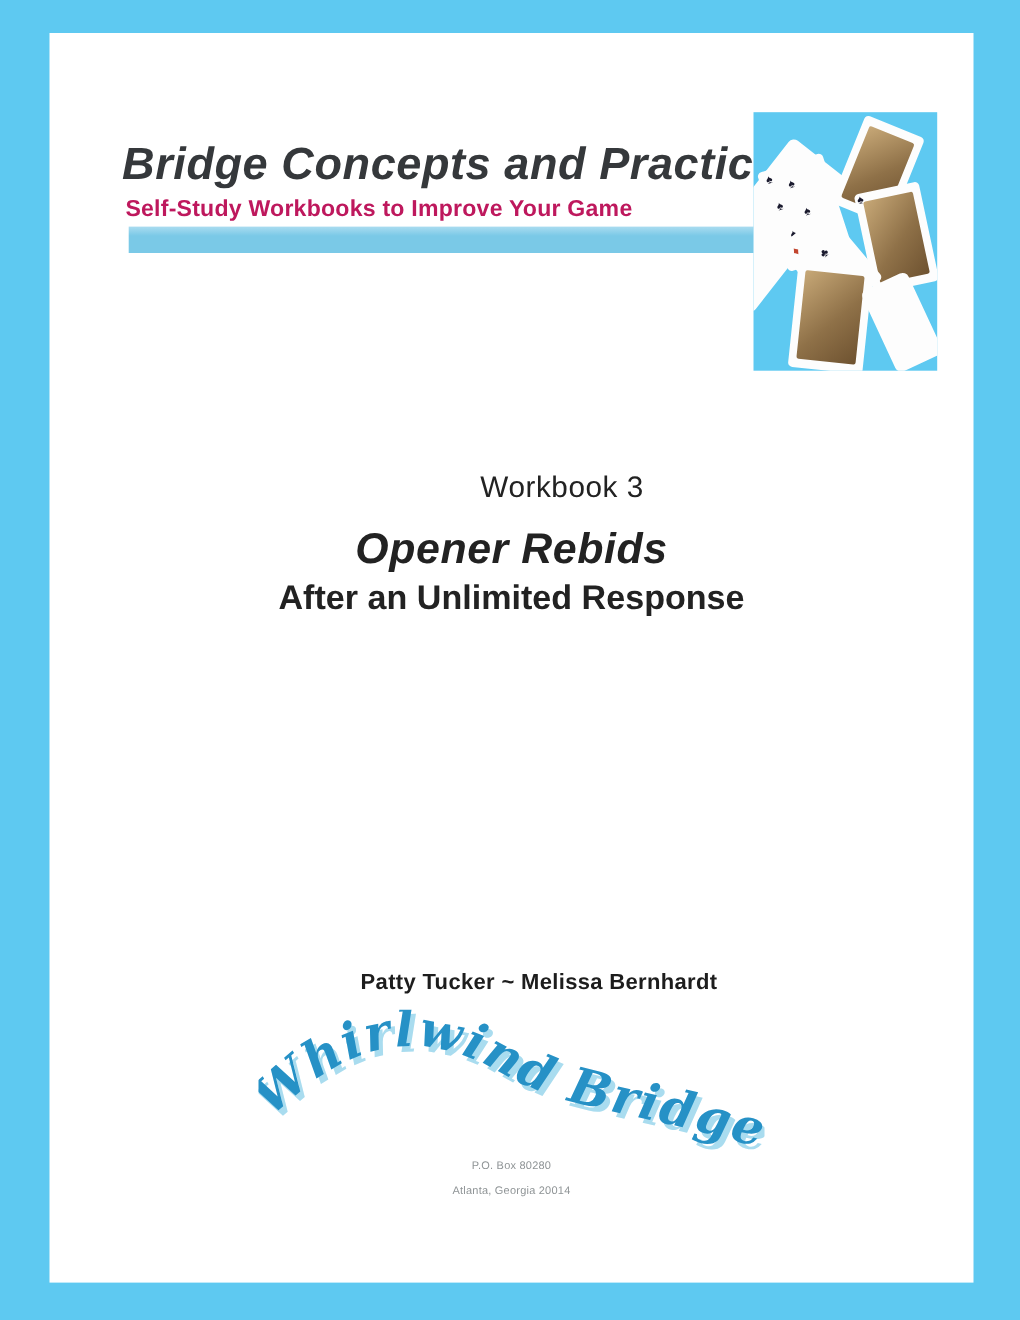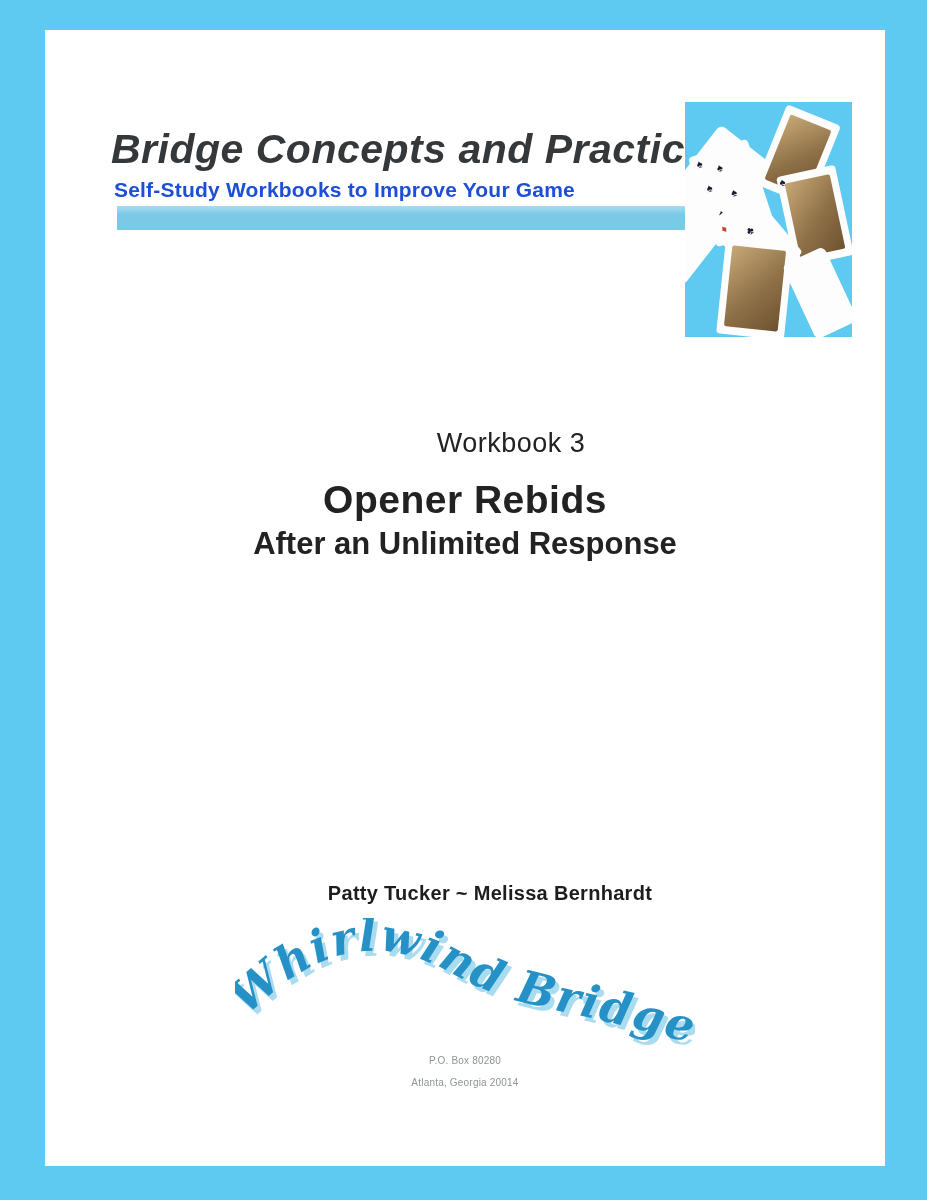--- a/index.html
+++ b/index.html
@@ -14,21 +14,21 @@
   }
   
   .main-title{
     position:absolute;left:66px;top:96px;width:600px;
     font-style:italic;font-weight:600;font-size:41px;letter-spacing:0.5px;
     color:var(--title-gray,#35383b);white-space:nowrap;
   }
   .tagline{
     position:absolute;left:69px;top:148px;width:600px;
     font-weight:bold;font-size:21px;letter-spacing:0.2px;
-    color:#1d4ed8;white-space:nowrap;
+    color:#be185d;white-space:nowrap;
   }
   .accent-bar{
     position:absolute;left:72px;top:176px;width:570px;height:24px;
     background:linear-gradient(#aadcf0,var(--bar-blue,#7ac9e7) 35%,var(--bar-blue,#7ac9e7));
   }
   
   .card-box{
     position:absolute;left:640px;top:72px;width:167px;height:235px;
     background:var(--border-blue,#5ec9f1);overflow:hidden;
   }
@@ -42,21 +42,21 @@
   .c7{left:112px;top:150px;width:46px;height:82px;transform:rotate(-25deg);border-radius:6px;}
   .face{
     position:absolute;left:7px;right:7px;top:8px;bottom:8px;border-radius:2px;
     background:linear-gradient(135deg,#c7a877,#8f7148 55%,#6e5230);
   }
   .pip{position:absolute;font-size:11px;line-height:11px;color:#1a1a2e;}
   .pip.red{color:#c2452f;}
   
   .centered{position:absolute;left:0;width:840px;text-align:center;color:#222;}
   .workbook-no{top:398px;font-size:27px;letter-spacing:0.5px;padding-left:46px;}
-  .book-title{top:448px;font-size:39px;font-weight:bold;letter-spacing:0.5px;}
+  .book-title{top:448px;font-size:39px;font-weight:bold;letter-spacing:0.5px;font-style:italic;}
   .book-subtitle{top:496px;font-size:31px;font-weight:bold;}
   
   .authors{top:852px;font-size:20px;font-weight:bold;color:#1d1d1d;letter-spacing:0.3px;padding-left:25px;}
   .logo-wrap{position:absolute;top:888px;left:50%;transform:translateX(-50%);width:460px;height:140px;}
   .logo-wrap svg{display:block;width:100%;height:100%;}
   .logo-text{
     font-family:"DejaVu Serif",serif;font-style:italic;font-weight:bold;
     font-size:45px;letter-spacing:2px;
   }
   .address{top:1020px;font-size:10px;line-height:22px;color:#8f9496;letter-spacing:0.2px;}

